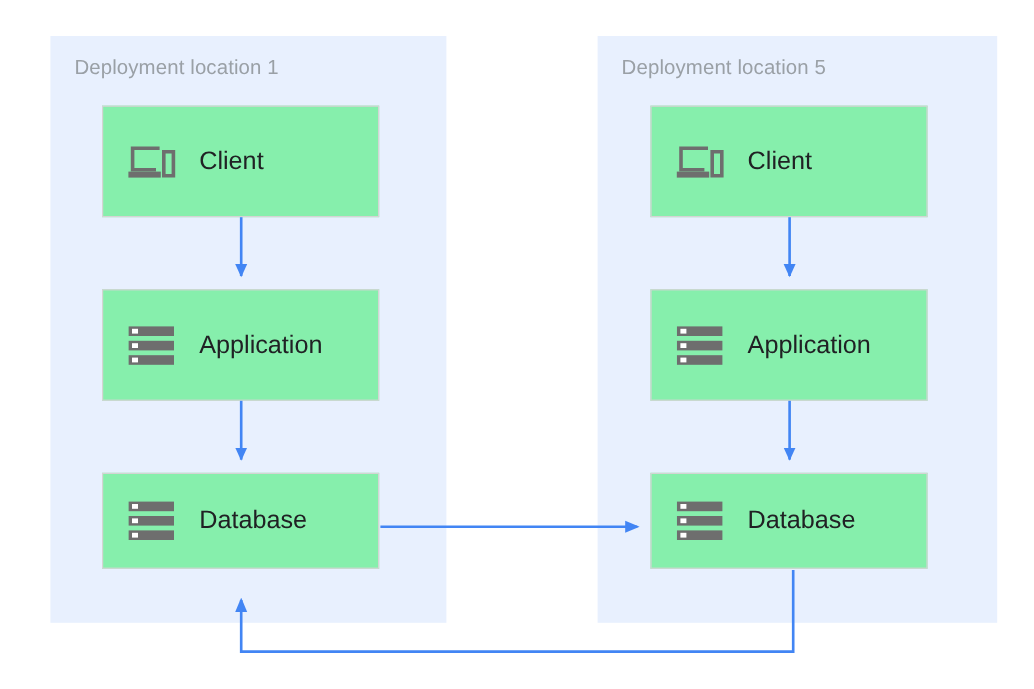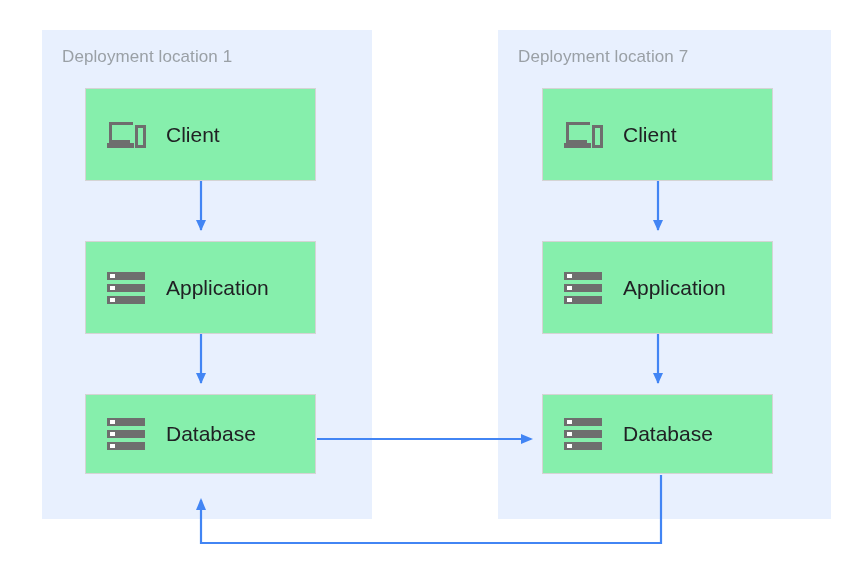--- a/index.html
+++ b/index.html
@@ -130,21 +130,21 @@
         <rect x="0" y="13" width="38" height="8" fill="#6e6e6e"></rect>
         <rect x="3" y="15" width="5" height="4" fill="#ffffff"></rect>
         <rect x="0" y="25" width="38" height="8" fill="#6e6e6e"></rect>
         <rect x="3" y="27" width="5" height="4" fill="#ffffff"></rect>
       </svg>
     </span>
     <span class="node-label">Database</span>
   </div>
 
   <div class="zone" id="zone-2">
-    <div class="zone-label">Deployment location 7</div>
+    <div class="zone-label">Deployment location 5</div>
   </div>
 
   <div class="node" id="n2-client">
     <span class="icon">
       <svg width="42" height="32" viewBox="0 0 42 32" aria-hidden="true">
         <path d="M3 3 h24 v3 H6 v15 h18 v3 H3 z" fill="#6e6e6e"></path>
         <rect x="1" y="24" width="27" height="5" fill="#6e6e6e"></rect>
         <path d="M29 6 h11 v23 h-11 z M32 9 v17 h5 V9 z" fill="#6e6e6e" fill-rule="evenodd"></path>
       </svg>
     </span>

